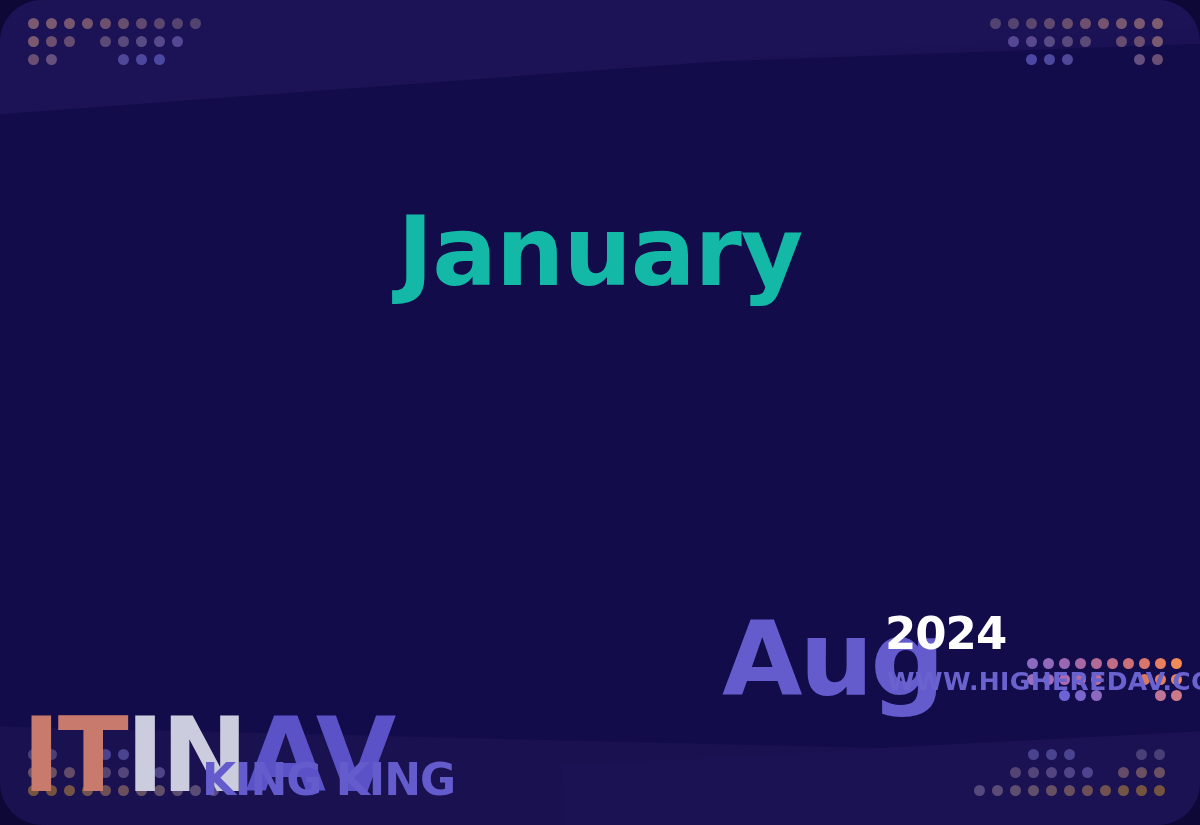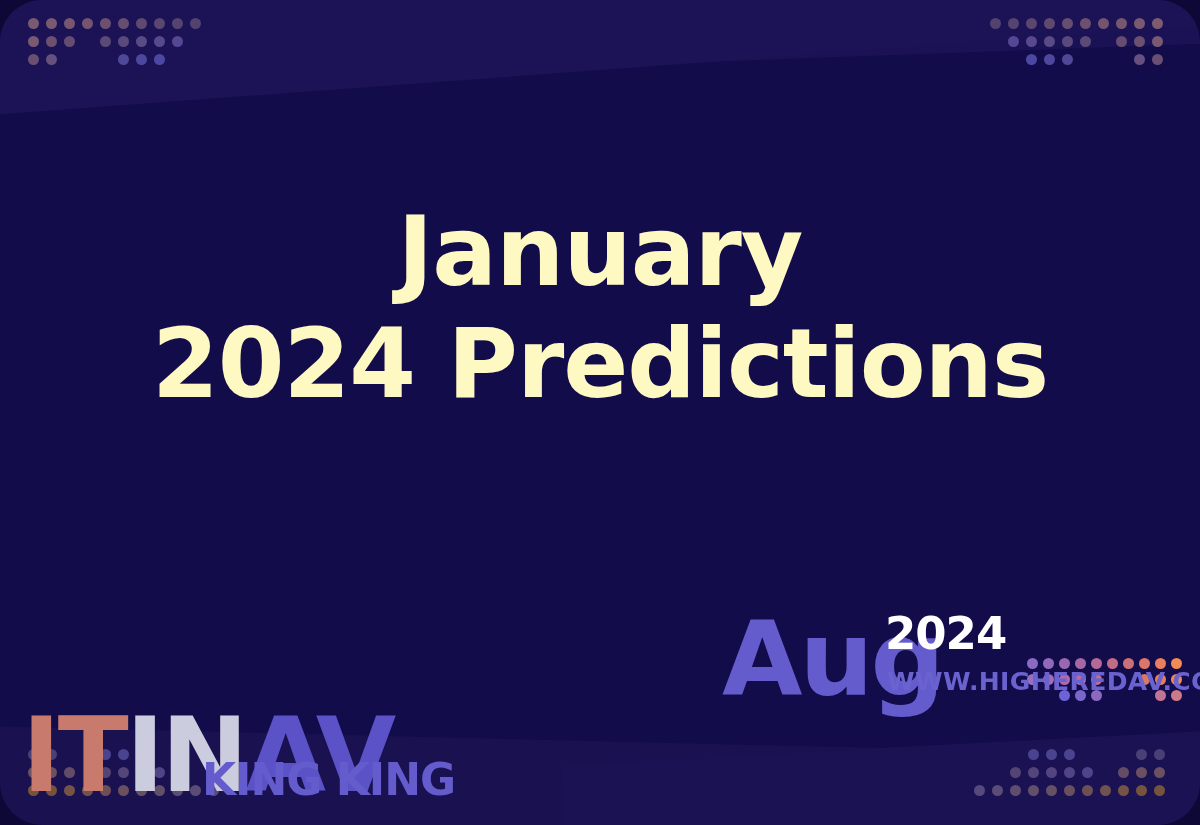--- a/index.html
+++ b/index.html
@@ -75,21 +75,21 @@
 
   
   #title-block {
     position:absolute;
     left:0; right:0; top:196px;
     text-align:center;
     padding:0 40px;
   }
   #title-block .line {
     display:block;
-    color:#fef9c3;
+    color:#14b8a6;
     font-family:"DejaVu Sans", sans-serif;
     font-weight:700;
     font-size:96px;
     line-height:1.17;
     letter-spacing:-1px;
   }
 
   
   #brand {
     position:absolute;
@@ -362,21 +362,20 @@
         <span class="dot gap" style="width: 11px; height: 11px; margin-right: 5px;"></span>
         <span class="dot gap" style="width: 11px; height: 11px; margin-right: 5px;"></span>
         <span class="dot gap" style="width: 11px; height: 11px; margin-right: 5px;"></span>
         <span class="dot" style="width: 11px; height: 11px; margin-right: 5px; background: rgb(192, 117, 150);"></span>
         <span class="dot" style="width: 11px; height: 11px; margin-right: 5px; background: rgb(204, 122, 138);"></span>
       </div>
     </div>
 
   <div id="title-block">
     <span class="line">January</span>
-    <span class="line">2024 Predictions</span>
   </div>
 
   <div id="brand">
     <span class="wordmark"><span class="wm-it">IT</span><span class="wm-in">IN</span><span class="wm-av">AV</span></span>
     <span class="person">KING KING</span>
   </div>
 
   <div id="month-block">
     <span class="month">Aug</span>
     <span class="year">2024</span>

